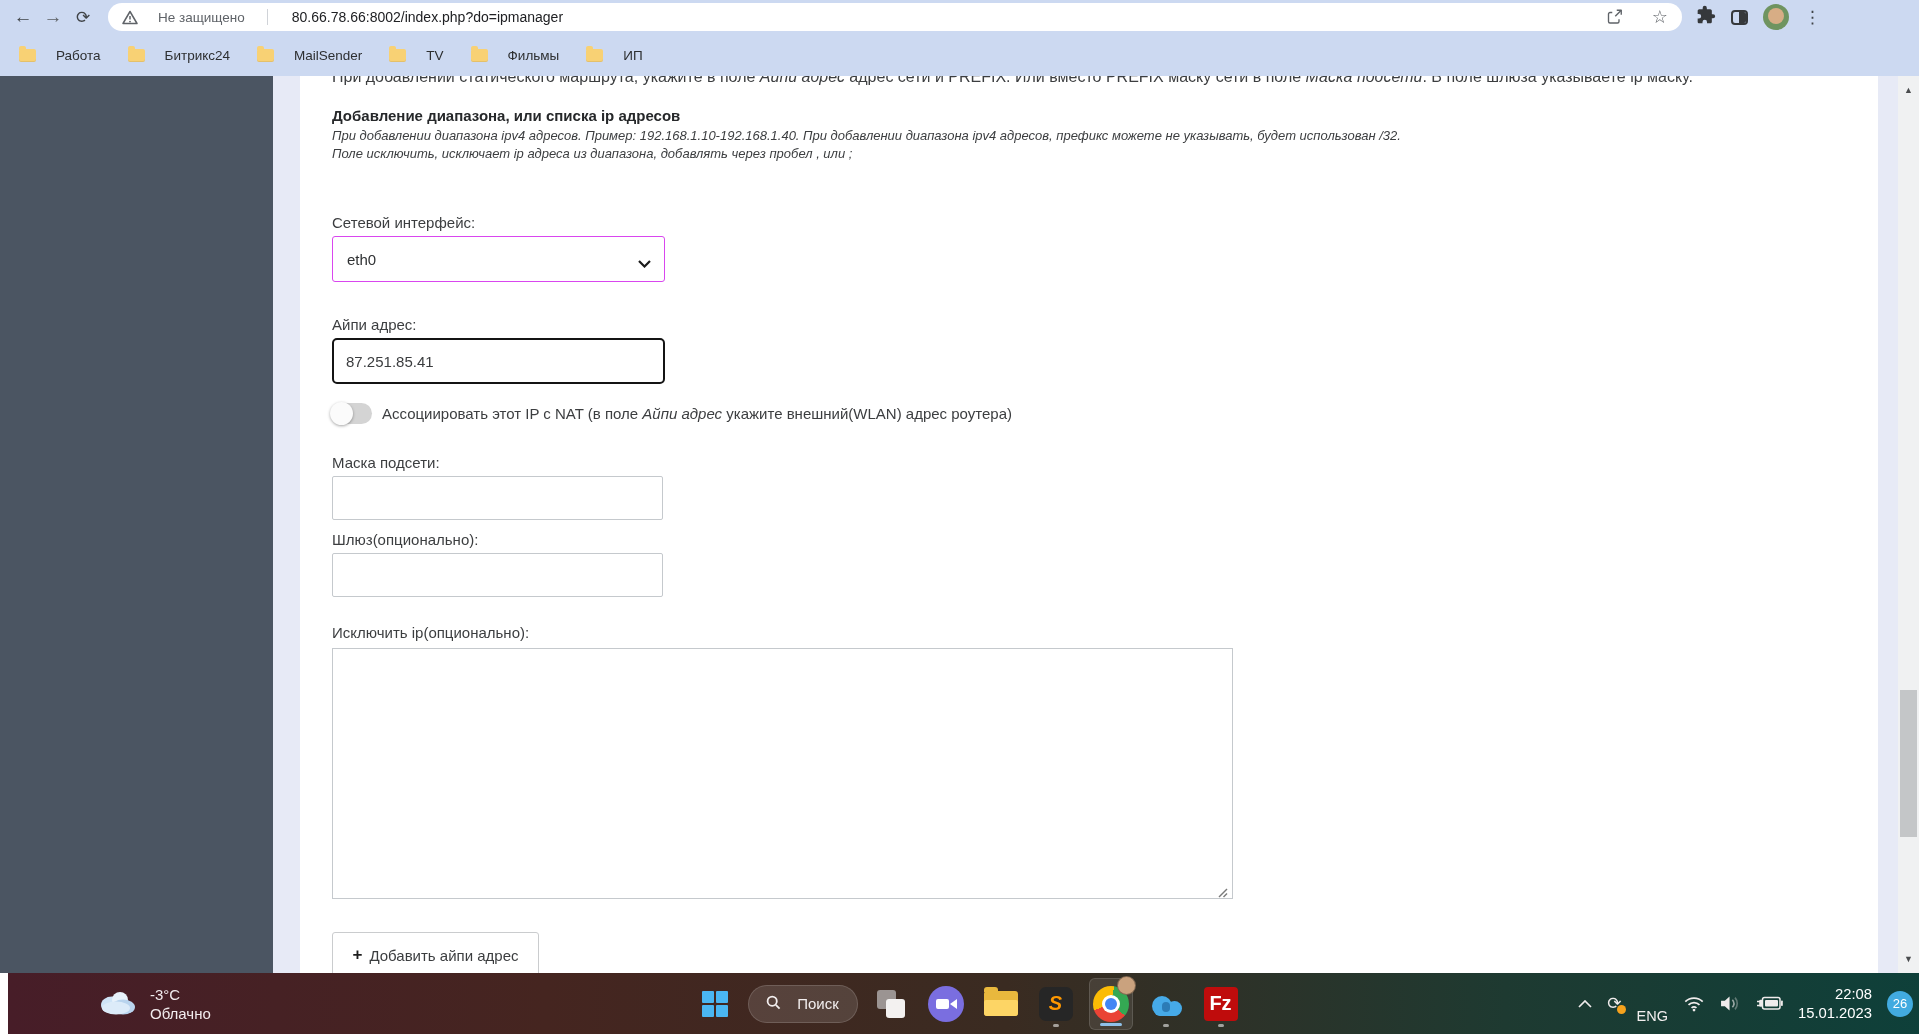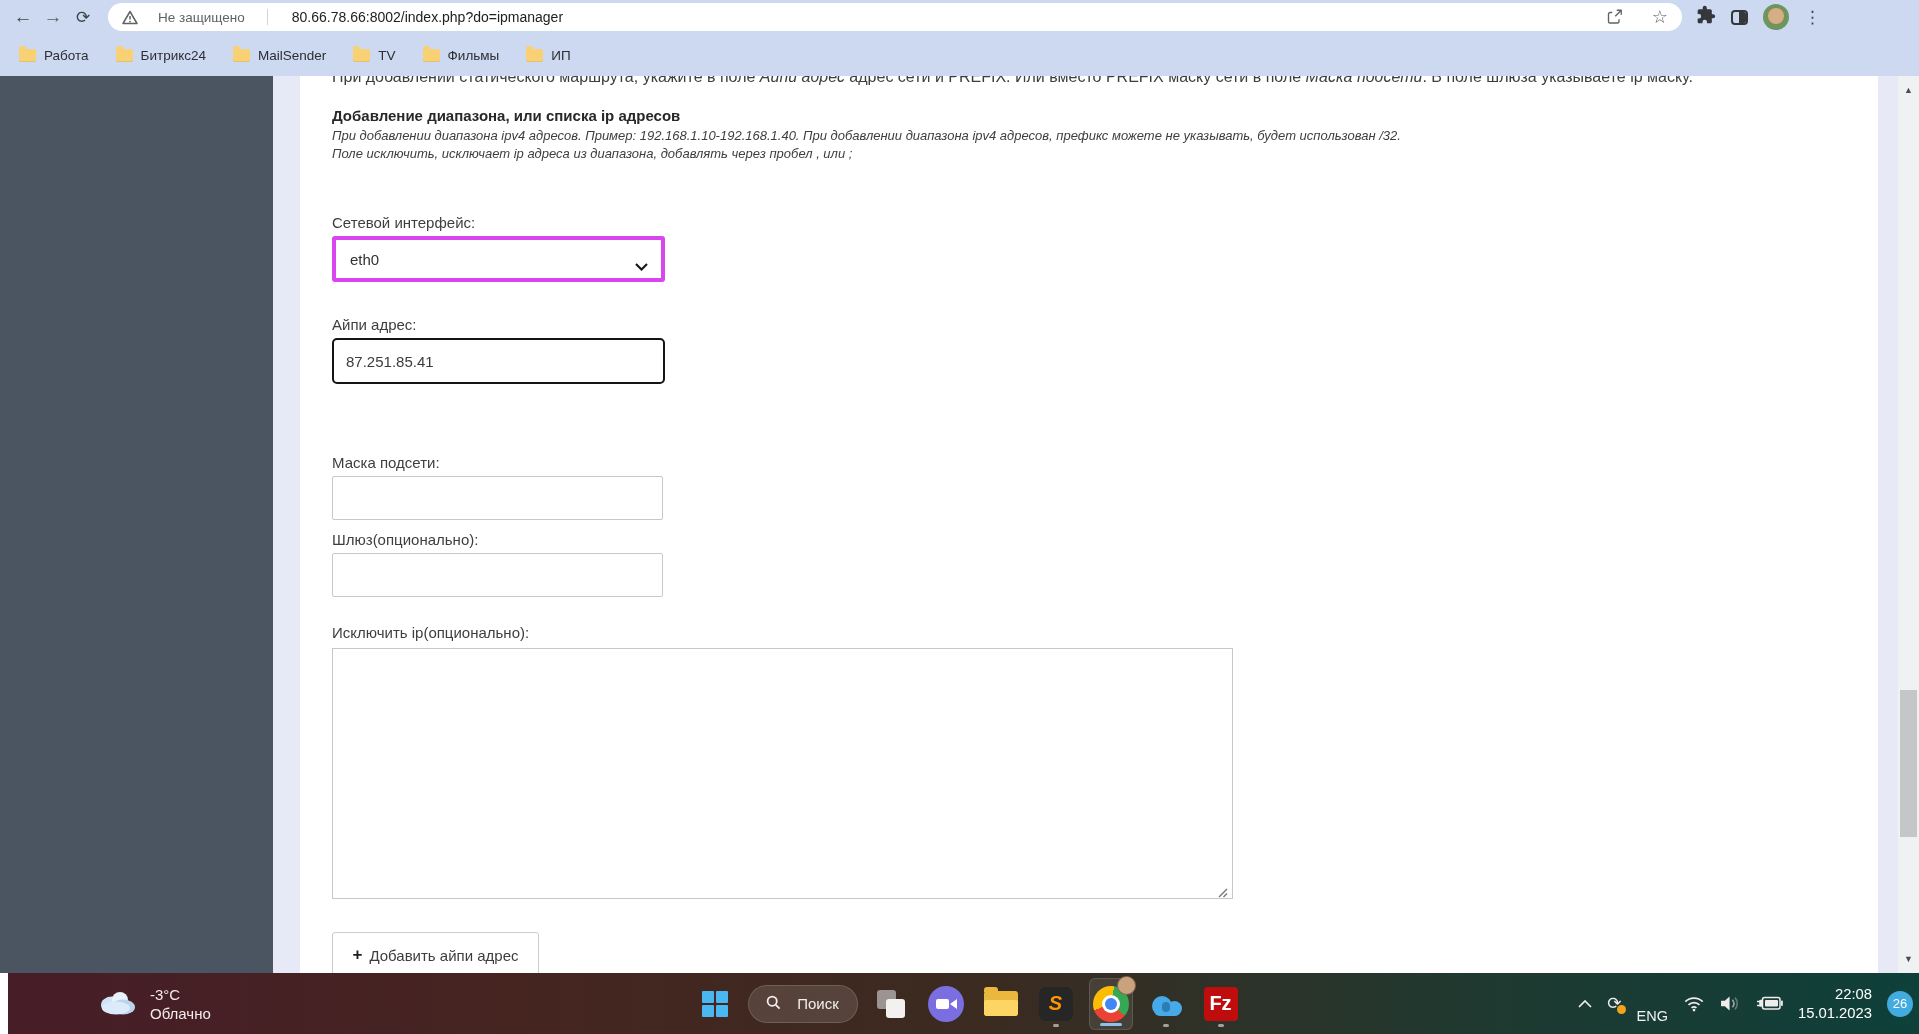--- a/index.html
+++ b/index.html
@@ -27,21 +27,21 @@
   .side-panel-icon { width:17px; height:15px; border:2.4px solid #35383b; border-radius:4px; position:relative; overflow:hidden; }
   .side-panel-icon::after { content:''; position:absolute; top:0; right:0; bottom:0; width:55%; background:#35383b; }
   .avatar { width:26px; height:26px; border-radius:50%; background:#6f9460; position:relative; overflow:hidden; }
   .avatar::after { content:''; position:absolute; left:5px; top:4px; width:16px; height:16px; border-radius:50%;
                    background:#d7ad85; }
   .kebab { font-size:17px; color:#3f4347; letter-spacing:0; }
 
   
   .bookmarks { position:absolute; top:34px; left:0; width:100%; height:42px; background:#ccd9f1;
                display:flex; align-items:center; padding-left:19px; gap:27px; }
-  .bm { display:flex; align-items:center; gap:8px; cursor:pointer;justify-content:center; }
+  .bm { display:flex; align-items:center; gap:20px; cursor:pointer;justify-content:center; }
   .bm-label { font-size:13.5px; color:#2d2f31; }
   .folder-icon { width:17px; height:13px; background:#f8d174; border-radius:2px; position:relative;
                  box-shadow:inset 0 -1px 0 rgba(0,0,0,0.08); }
   .folder-icon::before { content:''; position:absolute; top:-3px; left:0; width:7px; height:4px;
                          background:#f8d174; border-radius:2px 2px 0 0; }
 
   
   .side-dark  { position:absolute; left:0; top:76px; width:273px; height:897px; background:#4b5562; }
   .strip-left { position:absolute; left:273px; top:76px; width:27px; height:897px; background:#e7eaf6; }
   .strip-right{ position:absolute; left:1878px; top:76px; width:20px; height:897px; background:#e7eaf6; }
@@ -54,21 +54,21 @@
 
   .fld-label { position:absolute; left:32px; font-size:15px; color:#3c3e40; white-space:nowrap; }
   .lbl-if   { top:138px; }
   .lbl-ip   { top:240px; }
   .lbl-mask { top:378px; }
   .lbl-gw   { top:455px; }
   .lbl-ex   { top:548px; }
   .note-ipv6{ position:absolute; left:32px; top:526px; font-size:14.6px; color:#3c3e40; white-space:nowrap; }
 
   .select-box { position:absolute; left:32px; top:160px; width:333px; height:46px; background:#fff;
-                border:4px solid #d946ef; border-radius:3px; display:flex; align-items:center;
+                border:1px solid #d946ef; border-radius:3px; display:flex; align-items:center;
                 padding-left:14px; font-size:15px; color:#2f3133; cursor:pointer; }
   .select-chevron { position:absolute; right:13px; top:17px; }
 
   .ip-input { position:absolute; left:32px; top:262px; width:333px; height:46px; background:#fff;
               border:2px solid #141414; border-radius:5px; padding-left:12px; font-size:15px; color:#3a3c3e;
               font-family:"Liberation Sans", sans-serif; outline:none; }
   .plain-input { position:absolute; left:32px; width:331px; height:44px; background:#fff;
                  border:1px solid #c5c9cd; border-radius:2px; padding-left:12px; font-size:15px; color:#3a3c3e;
                  font-family:"Liberation Sans", sans-serif; outline:none; }
   .input-mask { top:400px; }
@@ -246,20 +246,26 @@
       <span class="select-chevron">
         <svg width="13" height="8" viewBox="0 0 13 8">
             <polyline points="1,1 6.5,6.5 12,1" fill="none" stroke="#1a1a1a" stroke-width="2.2"></polyline>
           </svg>
       </span>
     </div>
 
     <div class="fld-label lbl-ip">Айпи адрес:</div>
     <input class="ip-input" type="text" value="87.251.85.41" style="">
 
+    <div class="nat-row">
+      <span class="toggle">
+          <span class="knob"></span>
+        </span>
+      <span class="nat-label"><span>Ассоциировать этот IP с NAT (в поле </span><span class="it">Айпи адрес</span><span> укажите внешний(WLAN) адрес роутера)</span></span>
+    </div>
 
     <div class="fld-label lbl-mask">Маска подсети:</div>
     <input class="plain-input input-mask" type="text" style="">
 
     <div class="fld-label lbl-gw">Шлюз(опционально):</div>
     <input class="plain-input input-gw" type="text" style="">
 
 
     <div class="fld-label lbl-ex">Исключить ip(опционально):</div>
     <textarea class="exclude-area" style=""></textarea>

